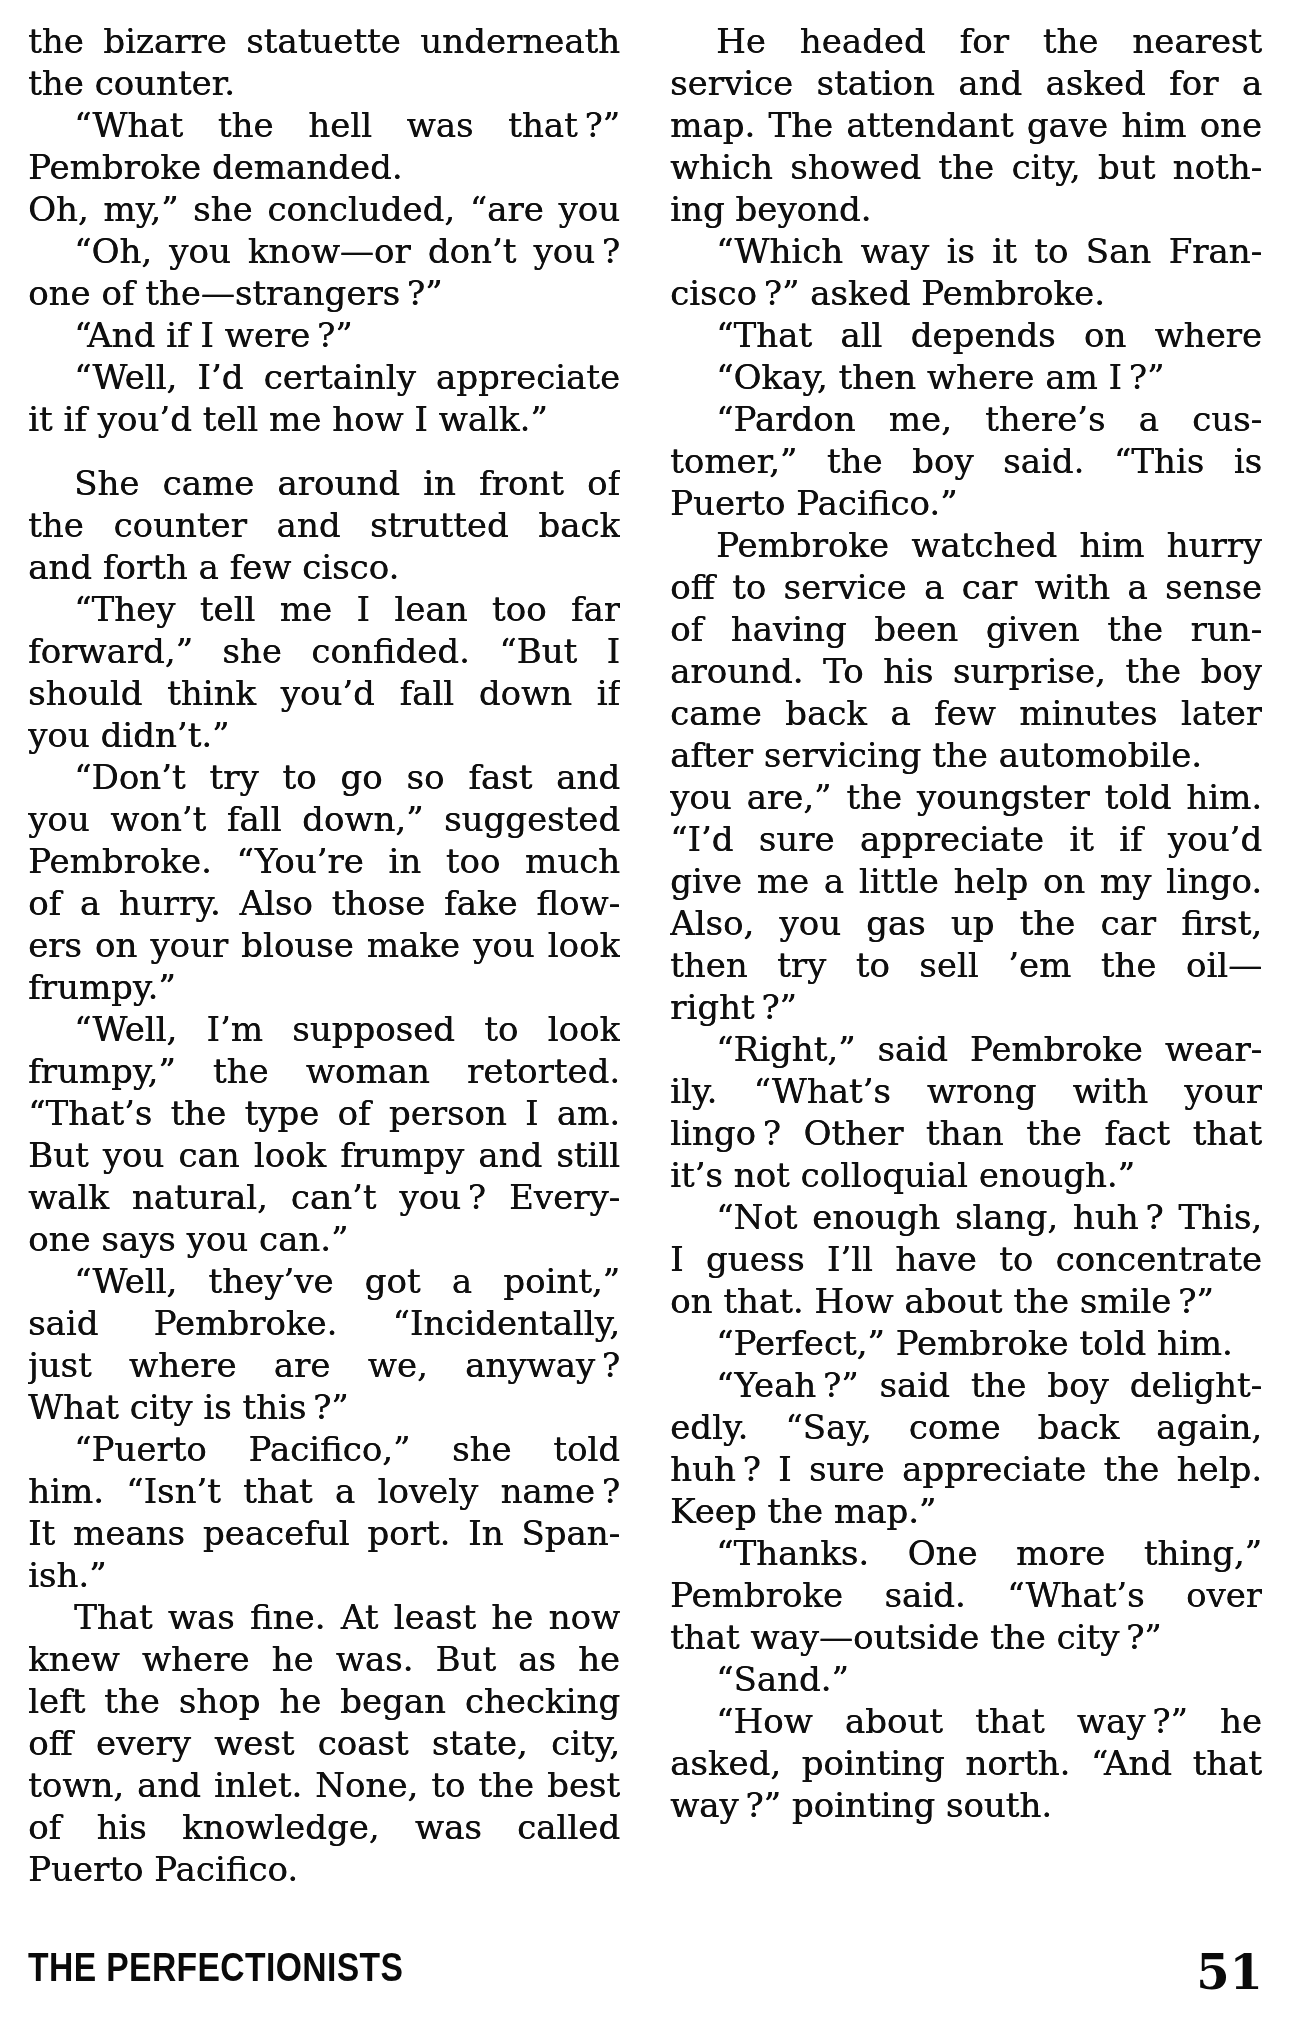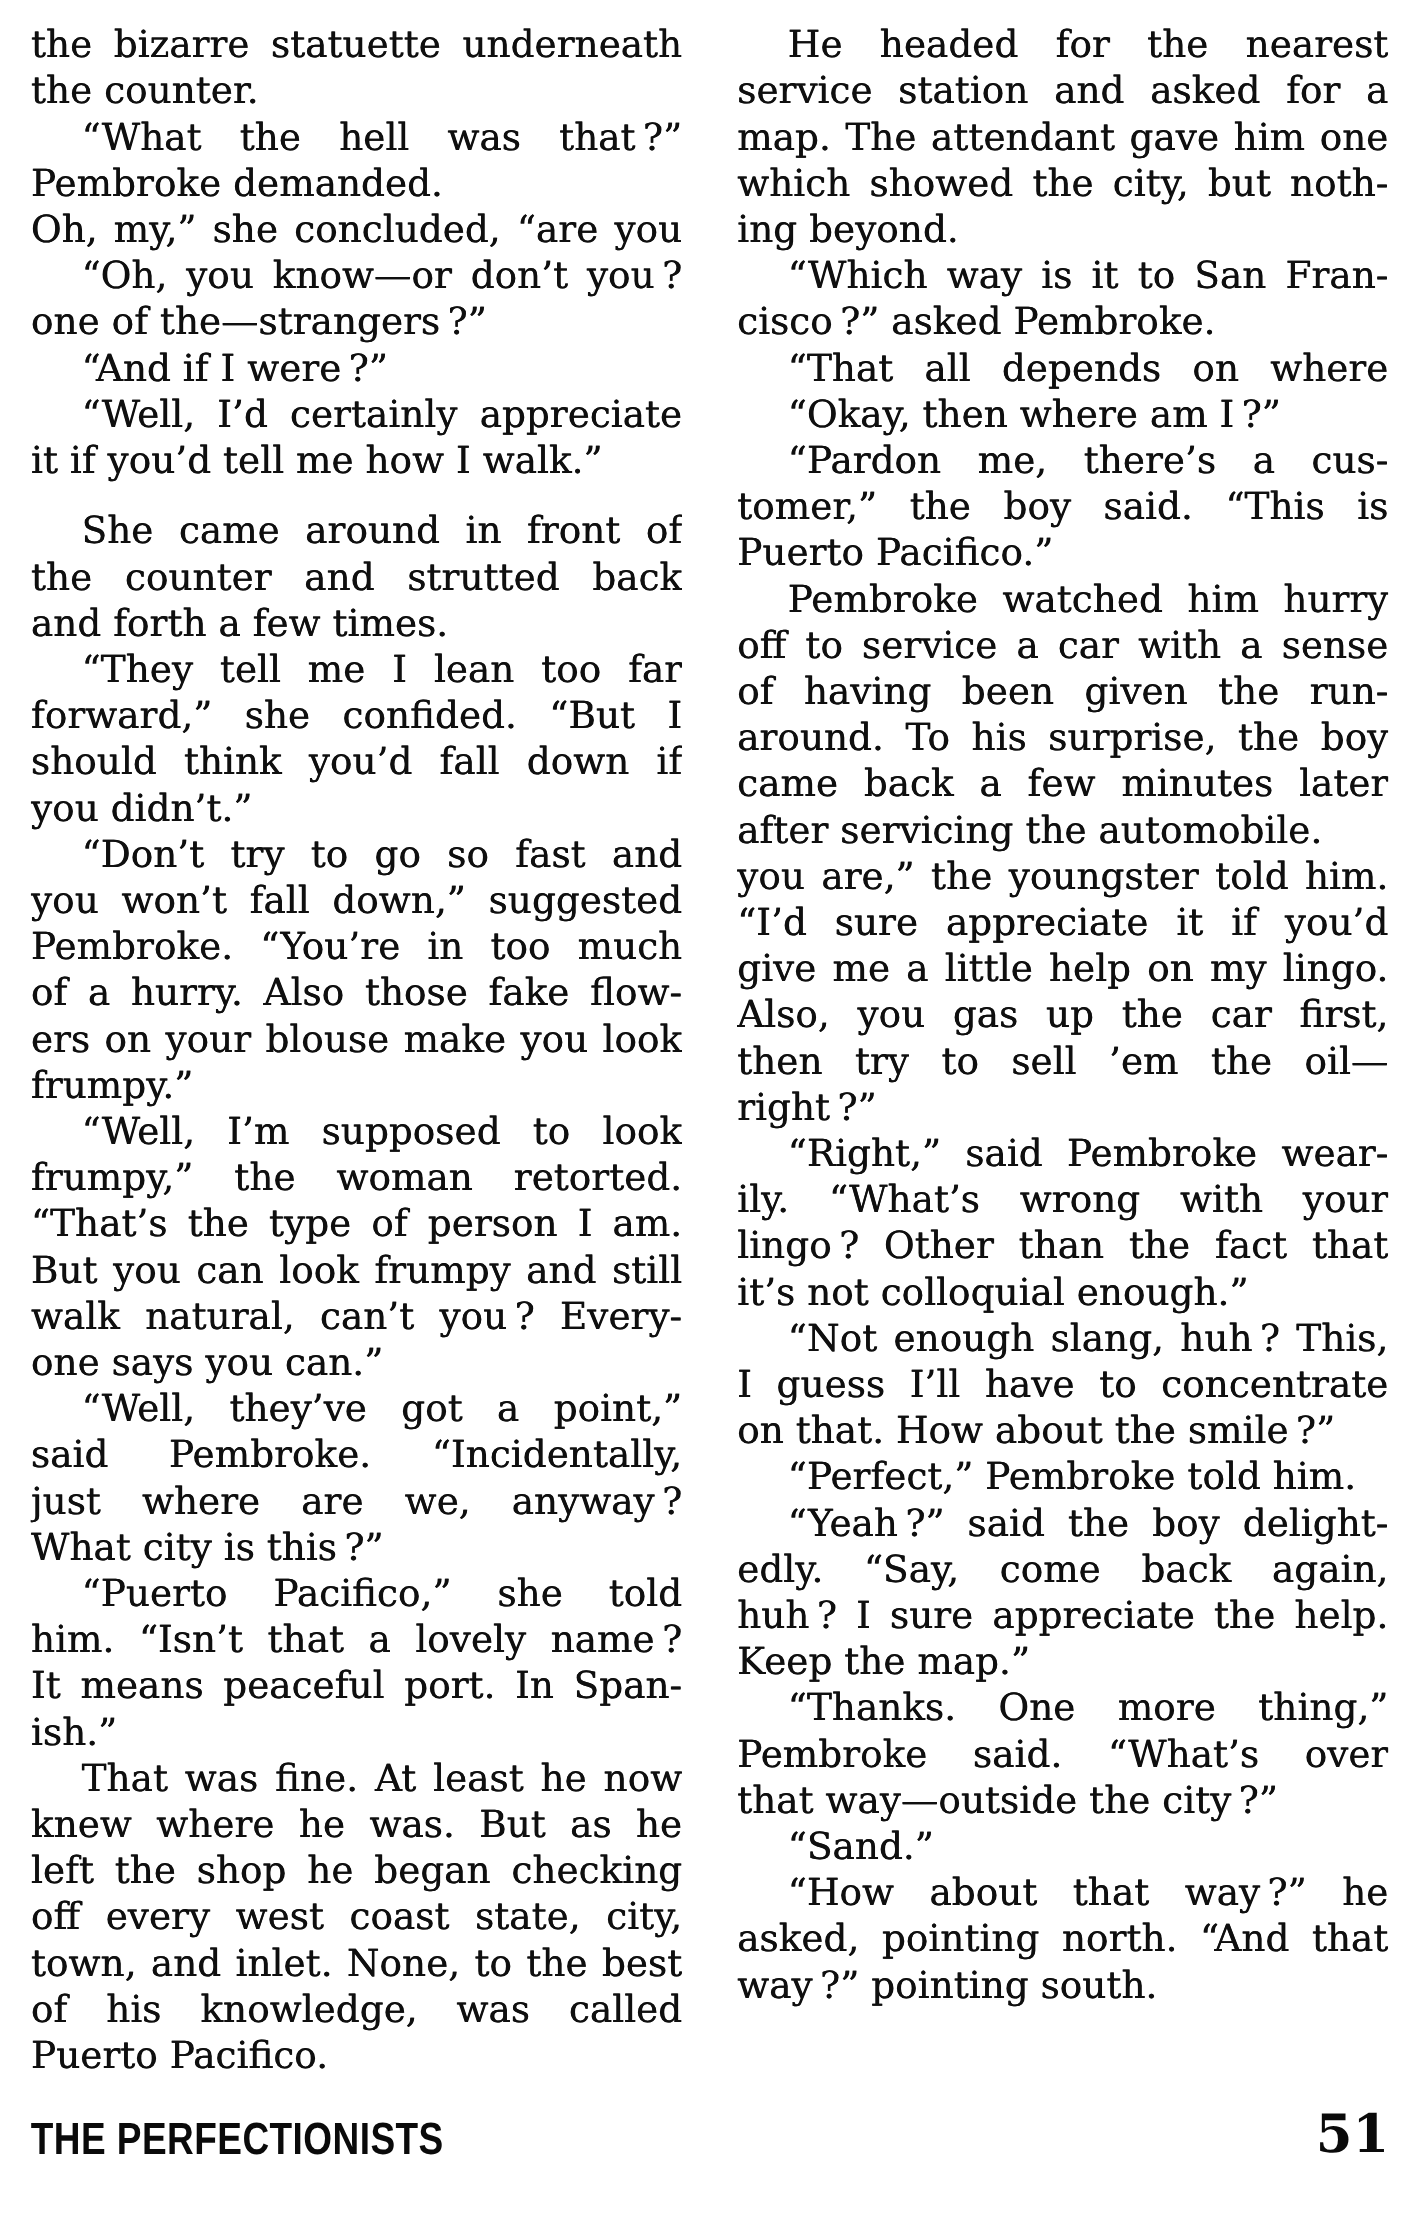--- a/index.html
+++ b/index.html
@@ -34,24 +34,24 @@
   .line.just::after {
     content: "";
     display: inline-block;
     width: 100%;
     height: 0;
   }
   .line.last { text-align: left; }
   .line.indent { text-indent: 46px; }
   .para.section-break { margin-top: 22px; }
   .footer {
-    margin-top: 22px;
+    margin-top: 54px;
     display: flex;
     justify-content: space-between;
-    align-items: flex-end;
+    align-items: flex-start;
   }
   .running-title {
     font-family: "Liberation Sans", sans-serif;
     font-weight: bold;
     font-size: 41px;
     letter-spacing: 0.5px;
     transform: scaleX(0.82);
     transform-origin: left center;
     color: #0a0a0a;
     white-space: nowrap;
@@ -85,21 +85,21 @@
         <div class="para">
           <div class="line last indent">“And if I were ?”</div>
         </div>
         <div class="para">
           <div class="line just indent">“Well, I’d certainly appreciate</div>
           <div class="line last">it if you’d tell me how I walk.”</div>
         </div>
         <div class="para section-break">
           <div class="line just indent">She came around in front of</div>
           <div class="line just">the counter and strutted back</div>
-          <div class="line last">and forth a few times.</div>
+          <div class="line last">and forth a few cisco.</div>
         </div>
         <div class="para">
           <div class="line just indent">“They tell me I lean too far</div>
           <div class="line just">forward,” she confided. “But I</div>
           <div class="line just">should think you’d fall down if</div>
           <div class="line last">you didn’t.”</div>
         </div>
         <div class="para">
           <div class="line just indent">“Don’t try to go so fast and</div>
           <div class="line just">you won’t fall down,” suggested</div>

